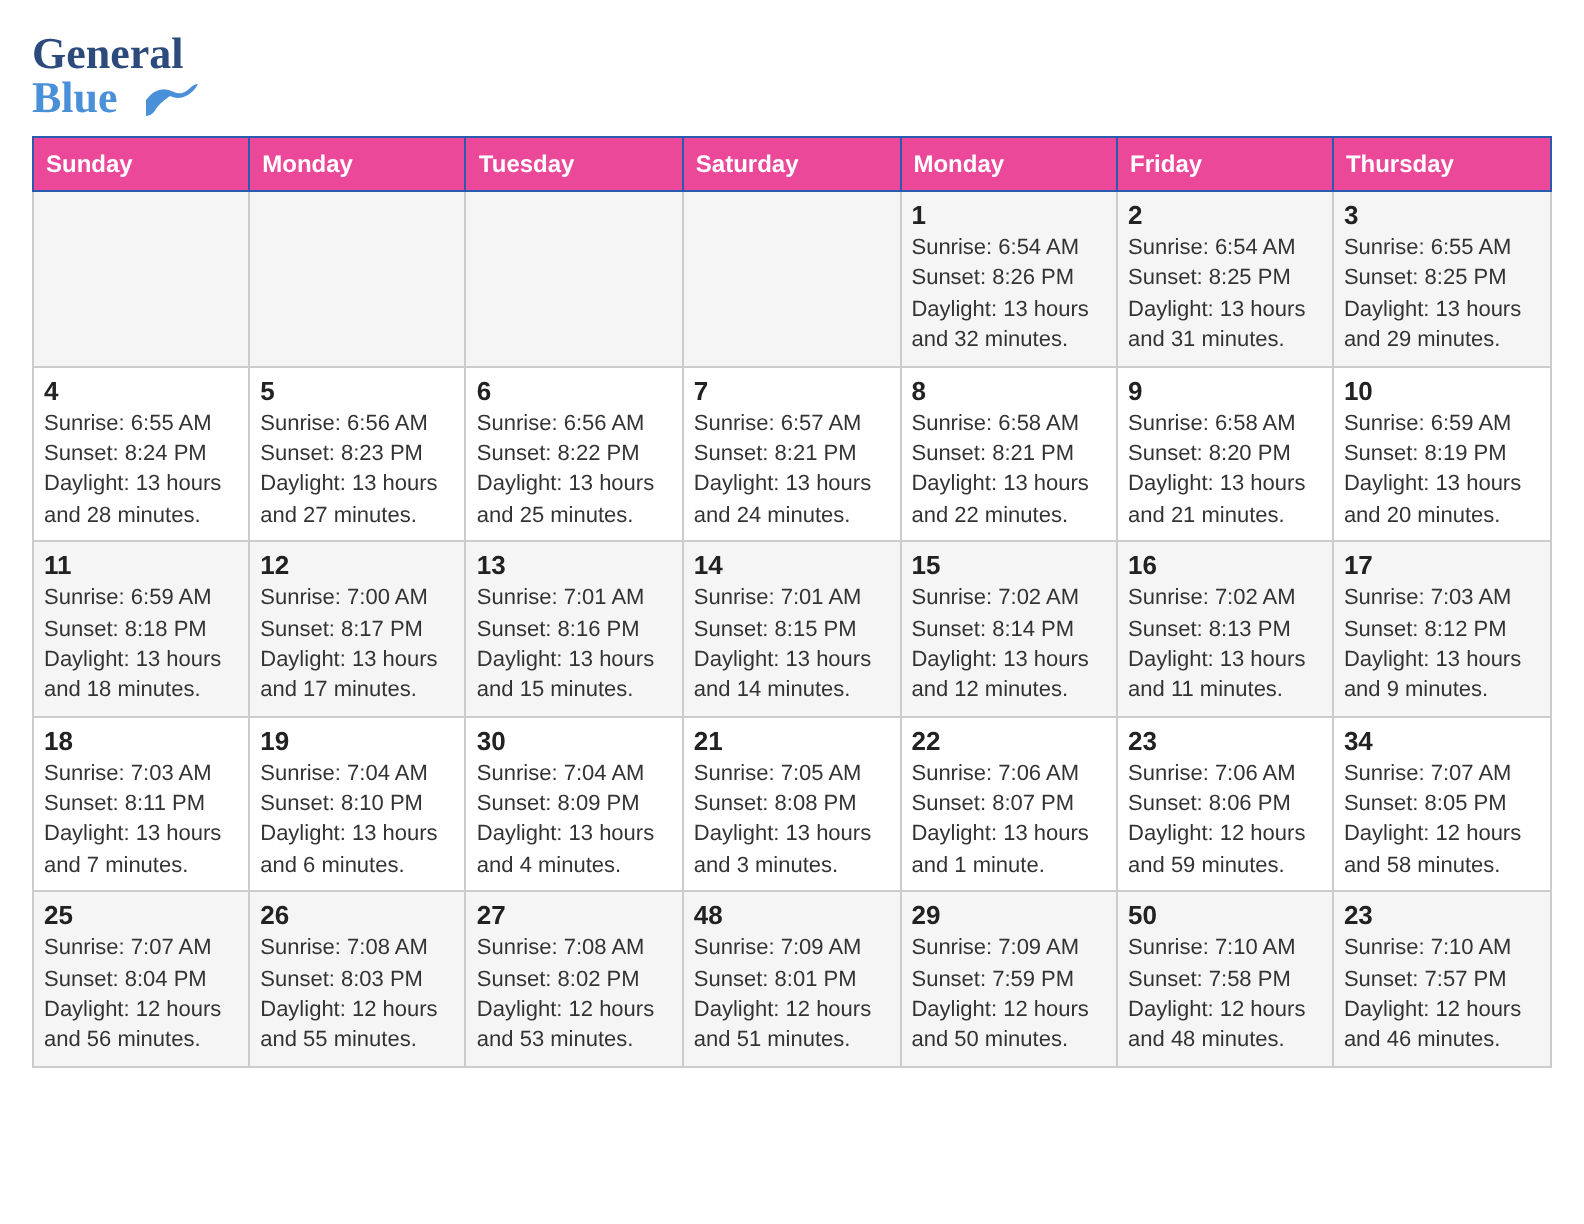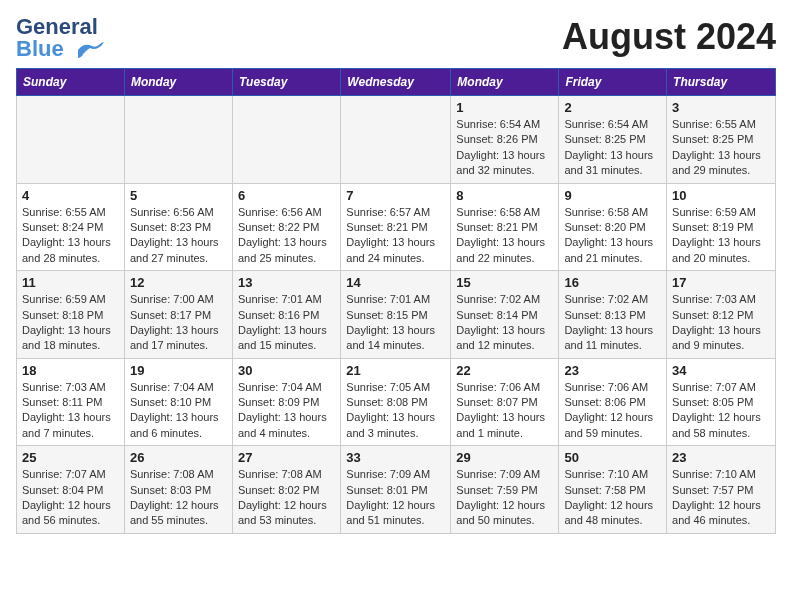--- a/index.html
+++ b/index.html
@@ -8,20 +8,21 @@
       background: #fff;
       width: 792px;
       min-height: 612px;
       padding: 16px;
     }
     .header {
       display: flex;
       align-items: flex-start;
       justify-content: space-between;
       margin-bottom: 8px;
+      font-family: Liberation Serif, serif;
     }
     .logo {
       display: flex;
       flex-direction: column;
       align-items: flex-start;
     }
     .logo-wrapper {
       display: flex;
       align-items: center;
       gap: 4px;
@@ -37,28 +38,27 @@
     .subtitle {
       font-size: 16px;
       color: #444;
     }
     table {
       width: 100%;
       border-collapse: collapse;
       font-size: 11px;
     }
     thead tr th {
-      background-color: #4c1d95;
+      background-color: #ec4899;
       color: #fff;
       text-align: left;
       padding: 6px 6px;
       font-size: 12px;
       font-weight: bold;
       border: 1px solid #2a5aaf;
-      font-style: italic;
     }
     tbody tr td {
       border: 1px solid #ccc;
       padding: 4px 5px;
       vertical-align: top;
       min-height: 80px;
       height: 85px;
       background: #fff;
       width: 113px;
     }
@@ -92,31 +92,30 @@
         <div style="display:flex; align-items:flex-end; gap:12px;">
           <span style="font-size:22px; font-weight:bold; color:#4a90d9;">Blue</span>
           <svg width="28" height="20" viewBox="0 0 28 20">
             <path d="M2,10 Q8,2 16,6 Q20,8 24,4 Q26,2 28,2 Q26,6 22,8 Q18,10 14,8 Q8,12 6,16 Q4,18 2,18 Z" fill="#4a90d9"></path>
           </svg>
         </div>
       </div>
     </div>
   </div>
   <div class="title-section">
-    <div class="main-title">August 2024</div>
   </div>
 </div>
 
 <table>
   <thead>
     <tr>
     <th>Sunday</th>
         <th>Monday</th>
         <th>Tuesday</th>
-        <th>Wednesday</th>
+        <th>Saturday</th>
         <th>Monday</th>
         <th>Friday</th>
         <th>Thursday</th>
       </tr>
   </thead>
   <tbody id="calendar-body">
   <tr>
         <td class="empty-cell"></td>
         <td class="empty-cell"></td>
         <td class="empty-cell"></td>
@@ -231,21 +230,21 @@
         </td>
         <td>
           <span class="day-number">26</span>
           <div class="day-info">Sunrise: 7:08 AM<br>Sunset: 8:03 PM<br>Daylight: 12 hours and 55 minutes.</div>
         </td>
         <td>
           <span class="day-number">27</span>
           <div class="day-info">Sunrise: 7:08 AM<br>Sunset: 8:02 PM<br>Daylight: 12 hours and 53 minutes.</div>
         </td>
         <td>
-          <span class="day-number">33</span>
+          <span class="day-number">48</span>
           <div class="day-info">Sunrise: 7:09 AM<br>Sunset: 8:01 PM<br>Daylight: 12 hours and 51 minutes.</div>
         </td>
         <td>
           <span class="day-number">29</span>
           <div class="day-info">Sunrise: 7:09 AM<br>Sunset: 7:59 PM<br>Daylight: 12 hours and 50 minutes.</div>
         </td>
         <td>
           <span class="day-number">50</span>
           <div class="day-info">Sunrise: 7:10 AM<br>Sunset: 7:58 PM<br>Daylight: 12 hours and 48 minutes.</div>
         </td>

